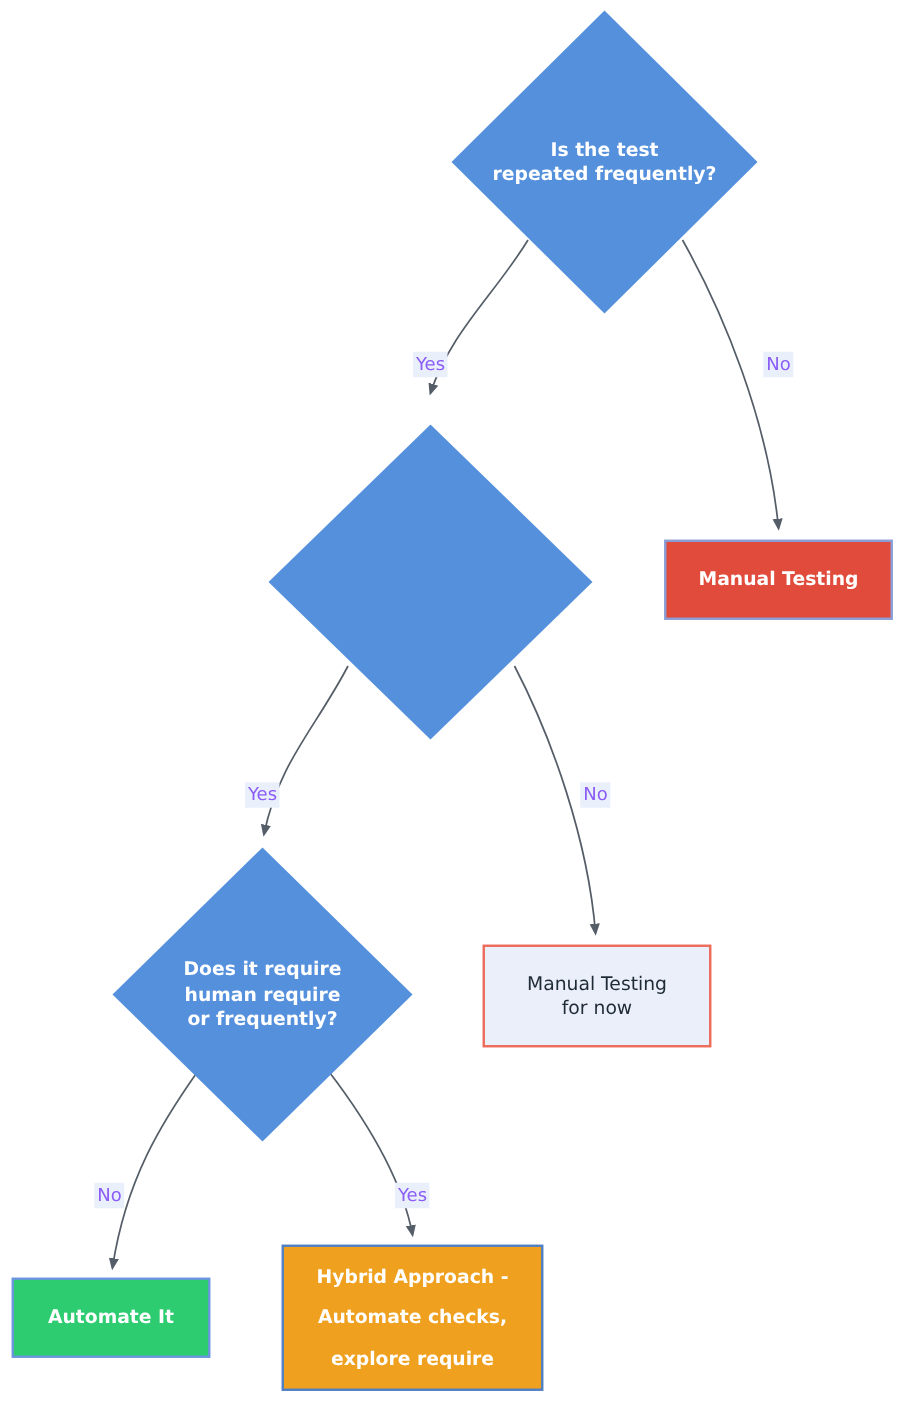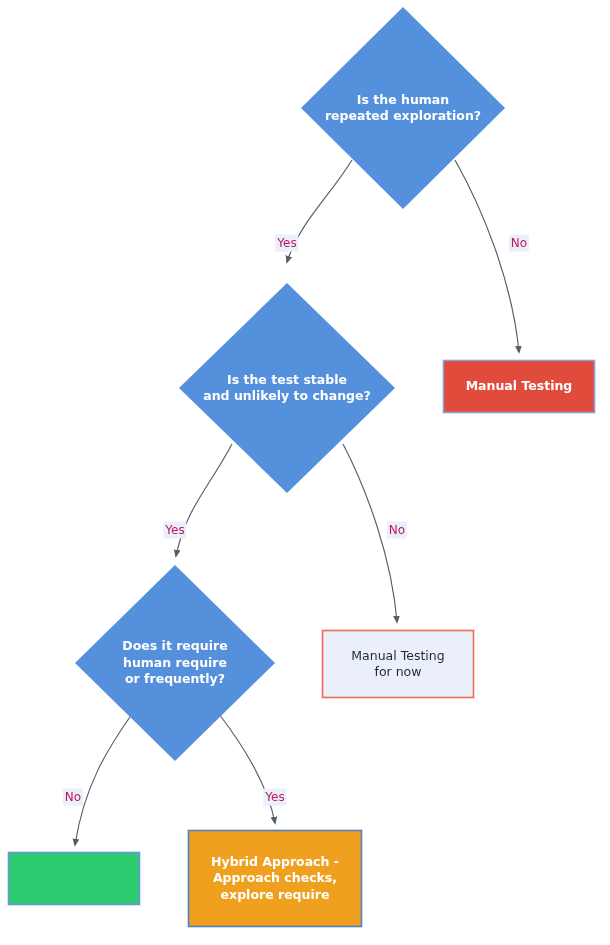--- a/index.html
+++ b/index.html
@@ -45,21 +45,21 @@
   .node-label.on-light {
     color: #1f2a37;
     font-size: 12.5px;
     font-weight: 400;
   }
   .node-label .ln { display: block; }
   
   .edge-label {
     position: absolute;
     background: #eaf0fb;
-    color: #be185d;
+    color: #8b5cf6;
     font-size: 12px;
     font-weight: 400;
     line-height: 1;
     padding: 2px 2px 3px 2px;
     transform: translate(-50%, -50%);
     pointer-events: none;
   }
 </style>
 </head>
 <body>
@@ -97,48 +97,47 @@
     <rect x="322.5" y="630.5" width="151" height="67" fill="#eaeff9" stroke="#ed6a5a" stroke-width="1.6"></rect>
 
     <polygon points="175,565 275,663 175,761 75,663" fill="#5590dd" stroke="none"></polygon>
 
     <rect x="8.5" y="852.5" width="131" height="52" fill="#2ecc71" stroke="#6b96dd" stroke-width="1.6"></rect>
 
     <rect x="188.5" y="830.5" width="173" height="96" fill="#efa01e" stroke="#4f7fc4" stroke-width="1.6"></rect>
   </svg>
 
   <div class="node-label on-fill" style="left:303px; top:78px; width:200px; height:60px;">
-    <span class="ln">Is the human</span>
-    <span class="ln">repeated exploration?</span>
+    <span class="ln">Is the test</span>
+    <span class="ln">repeated frequently?</span>
   </div>
 
   <div class="node-label on-fill" style="left:443px; top:360px; width:152px; height:53px;">
     <span class="ln">Manual Testing</span>
   </div>
 
-  <div class="node-label on-fill" style="left:181px; top:358px; width:212px; height:60px;">
-    <span class="ln">Is the test stable</span>
-    <span class="ln">and unlikely to change?</span>
-  </div>
 
   <div class="node-label on-light" style="left:322px; top:630px; width:152px; height:68px;">
     <span class="ln">Manual Testing</span>
     <span class="ln">for now</span>
   </div>
 
   <div class="node-label on-fill" style="left:77px; top:630px; width:196px; height:66px;text-align:right;">
     <span class="ln">Does it require</span>
     <span class="ln">human require</span>
     <span class="ln">or frequently?</span>
   </div>
 
+  <div class="node-label on-fill" style="left:8px; top:852px; width:132px; height:53px;">
+    <span class="ln">Automate It</span>
+  </div>
 
-  <div class="node-label on-fill" style="left:188px; top:830px; width:174px; height:97px;">
+  <div class="node-label on-fill" style="left:188px; top:830px; width:174px; height:97px;gap:11px;">
     <span class="ln">Hybrid Approach -</span>
-    <span class="ln">Approach checks,</span>
+    <span class="ln">Automate checks,</span>
     <span class="ln">explore require</span>
   </div>
 
   <div class="edge-label" style="left:287px; top:243px;">Yes</div>
 
   <div class="edge-label" style="left:519px; top:243px;">No</div>
 
   <div class="edge-label" style="left:175px; top:530px;">Yes</div>
 
   <div class="edge-label" style="left:397px; top:530px;">No</div>

